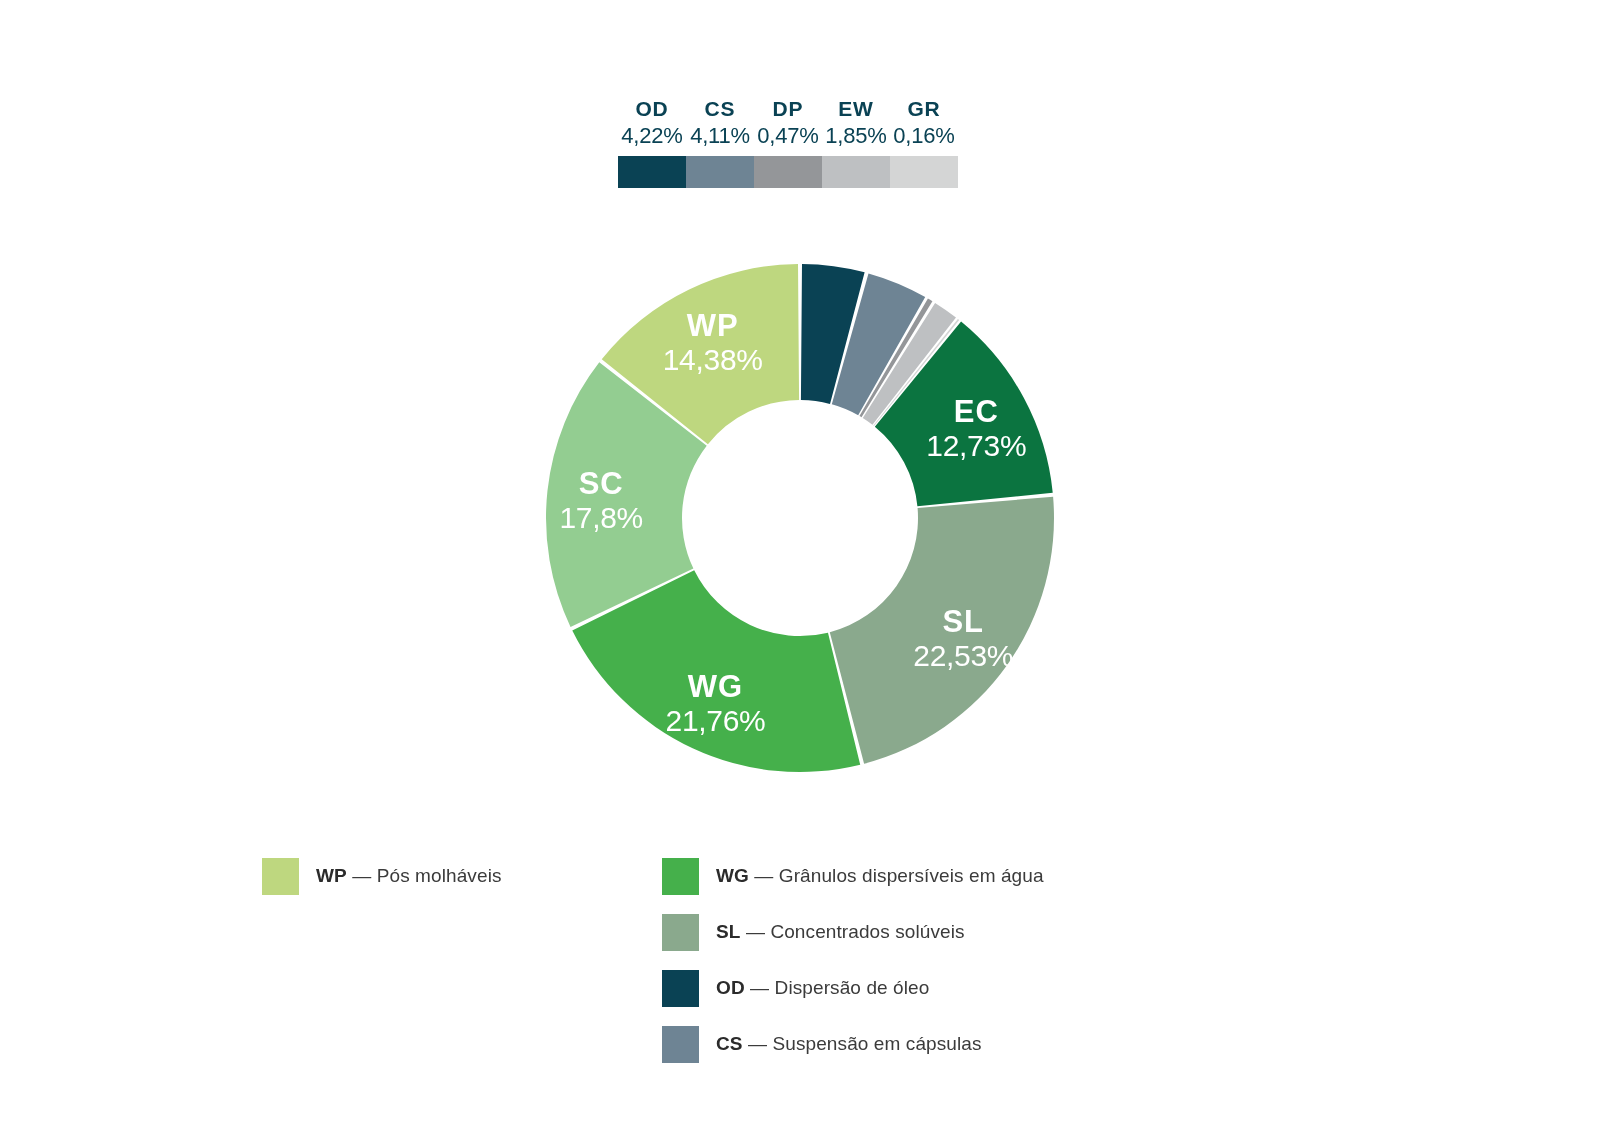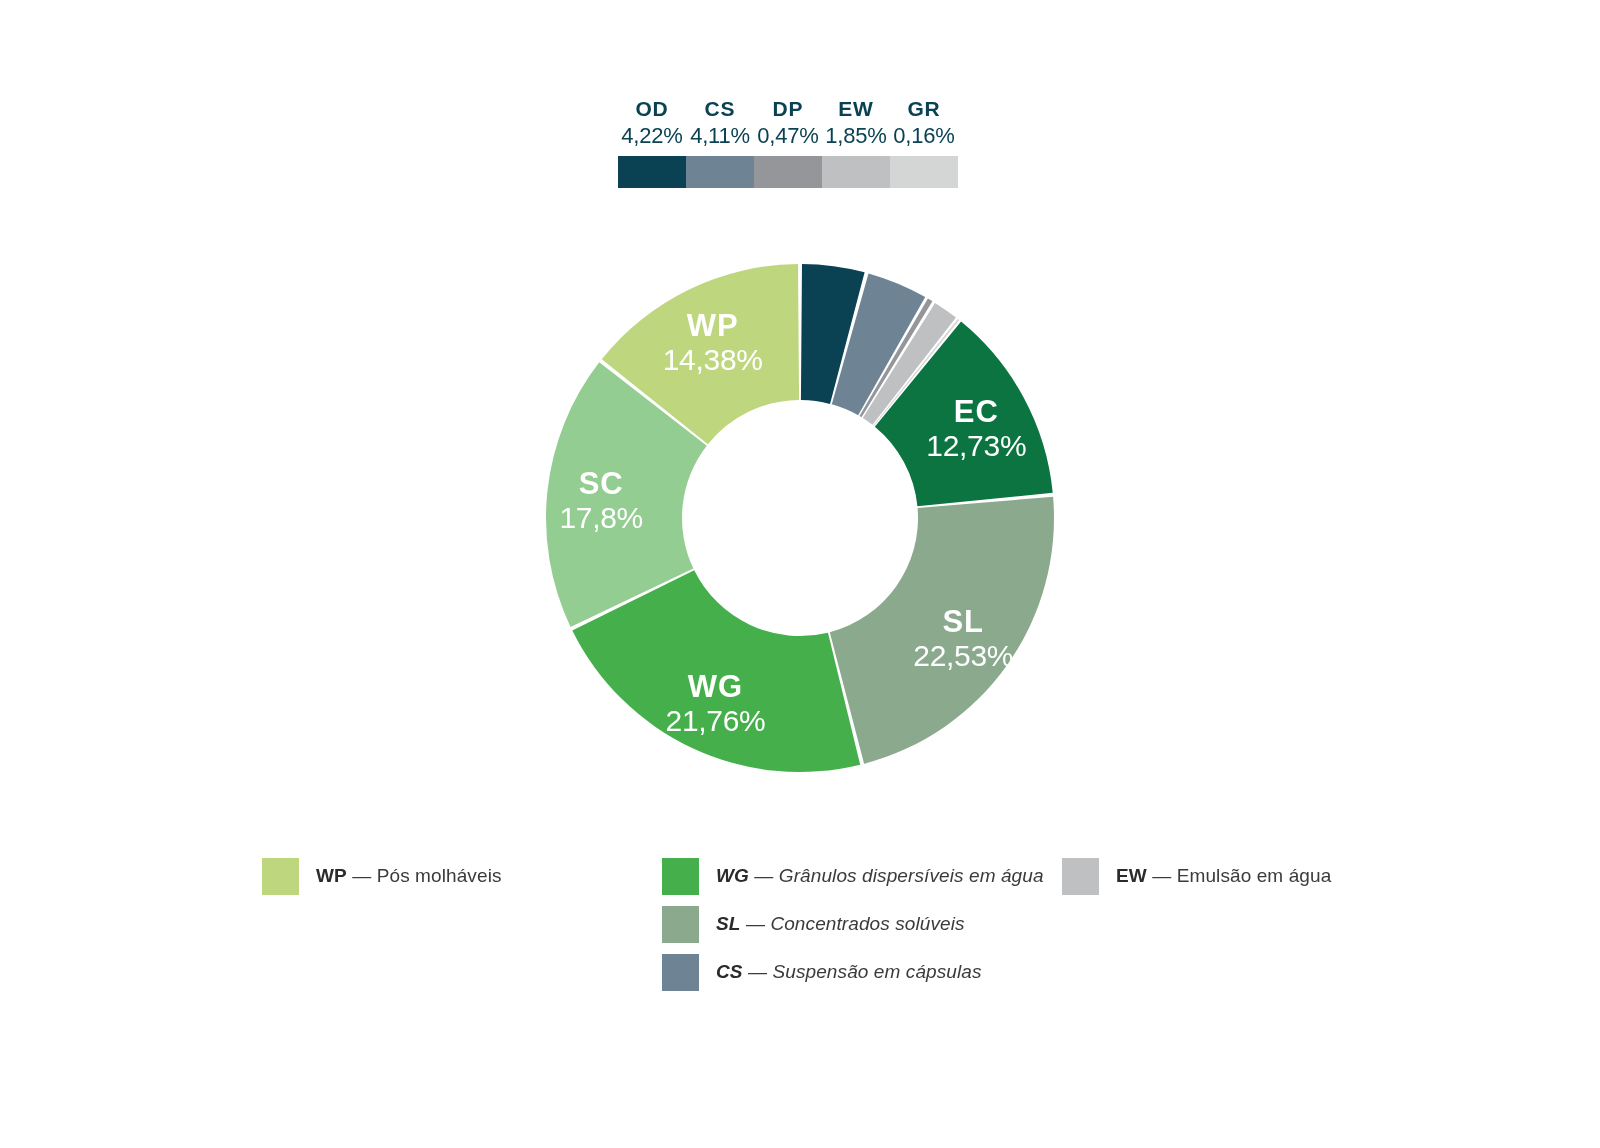--- a/index.html
+++ b/index.html
@@ -82,23 +82,23 @@
   }
 
   
   #legend {
     position: absolute;
     left: 262px;
     top: 852px;
     width: 1130px;
     display: flex;
   }
-  .legend-col { display: flex; flex-direction: column; }
+  .legend-col { display: flex; flex-direction: column; gap: 8px; }
   .legend-col-1 { width: 400px; }
-  .legend-col-2 { width: 400px; font-style: italic; }
+  .legend-col-2 { width: 400px; }
   .legend-col-3 { width: 330px; }
 
   .legend-row {
     display: flex;
     align-items: center;
     height: 48px;
   }
   .legend-swatch {
     width: 37px;
     height: 37px;
@@ -210,23 +210,23 @@
     <div class="legend-col legend-col-2">
       <div class="legend-row">
         <div class="legend-swatch" style="background: rgb(69, 176, 75);"></div>
         <div class="legend-text"><span class="legend-code">WG</span> <span>—</span> <span>Grânulos dispersíveis em água</span></div>
       </div>
       <div class="legend-row">
         <div class="legend-swatch" style="background: rgb(138, 169, 141);"></div>
         <div class="legend-text"><span class="legend-code">SL</span> <span>—</span> <span>Concentrados solúveis</span></div>
       </div>
       <div class="legend-row">
+        <div class="legend-swatch" style="background: rgb(10, 66, 84);"></div>
+        <div class="legend-text"><span class="legend-code">OD</span> <span>—</span> <span>Dispersão de óleo</span></div>
+      </div>
+      <div class="legend-row">
         <div class="legend-swatch" style="background: rgb(110, 132, 148);"></div>
         <div class="legend-text"><span class="legend-code">CS</span> <span>—</span> <span>Suspensão em cápsulas</span></div>
       </div>
     </div>
     <div class="legend-col legend-col-3">
-      <div class="legend-row">
-        <div class="legend-swatch" style="background: rgb(190, 192, 194);"></div>
-        <div class="legend-text"><span class="legend-code">EW</span> <span>—</span> <span>Emulsão em água</span></div>
-      </div>
     </div>
   </div>
 
 </body></html>

